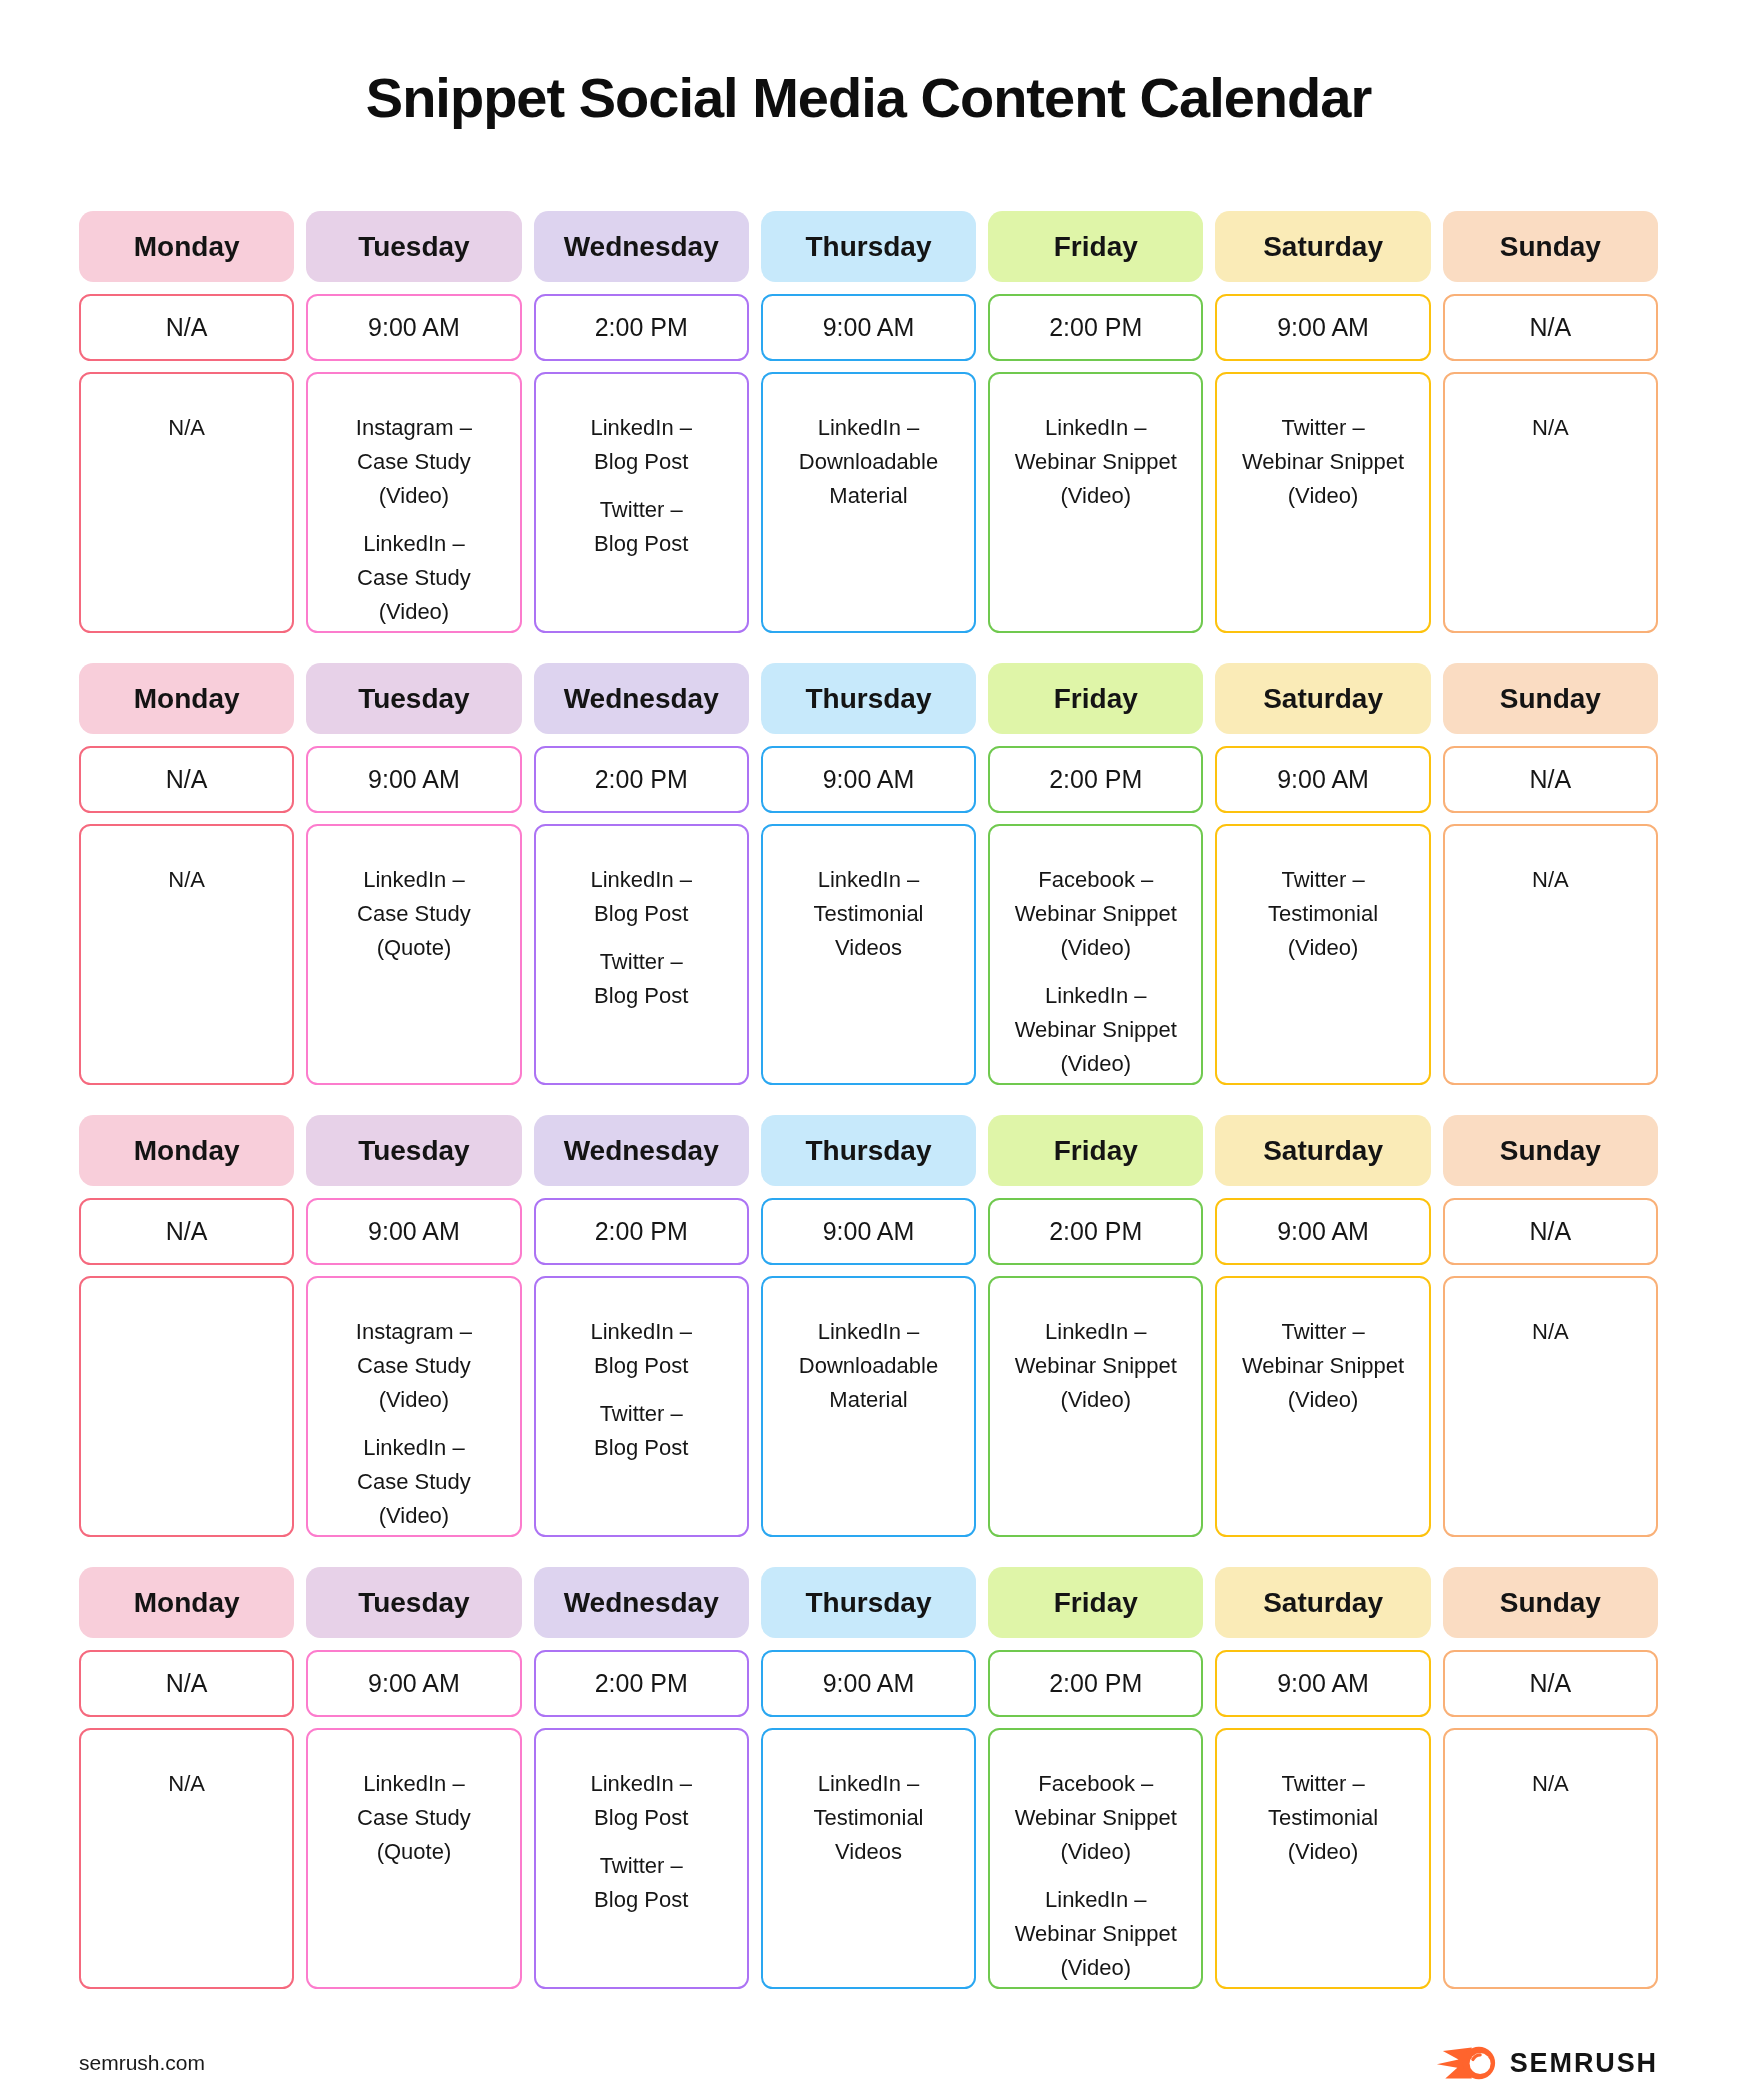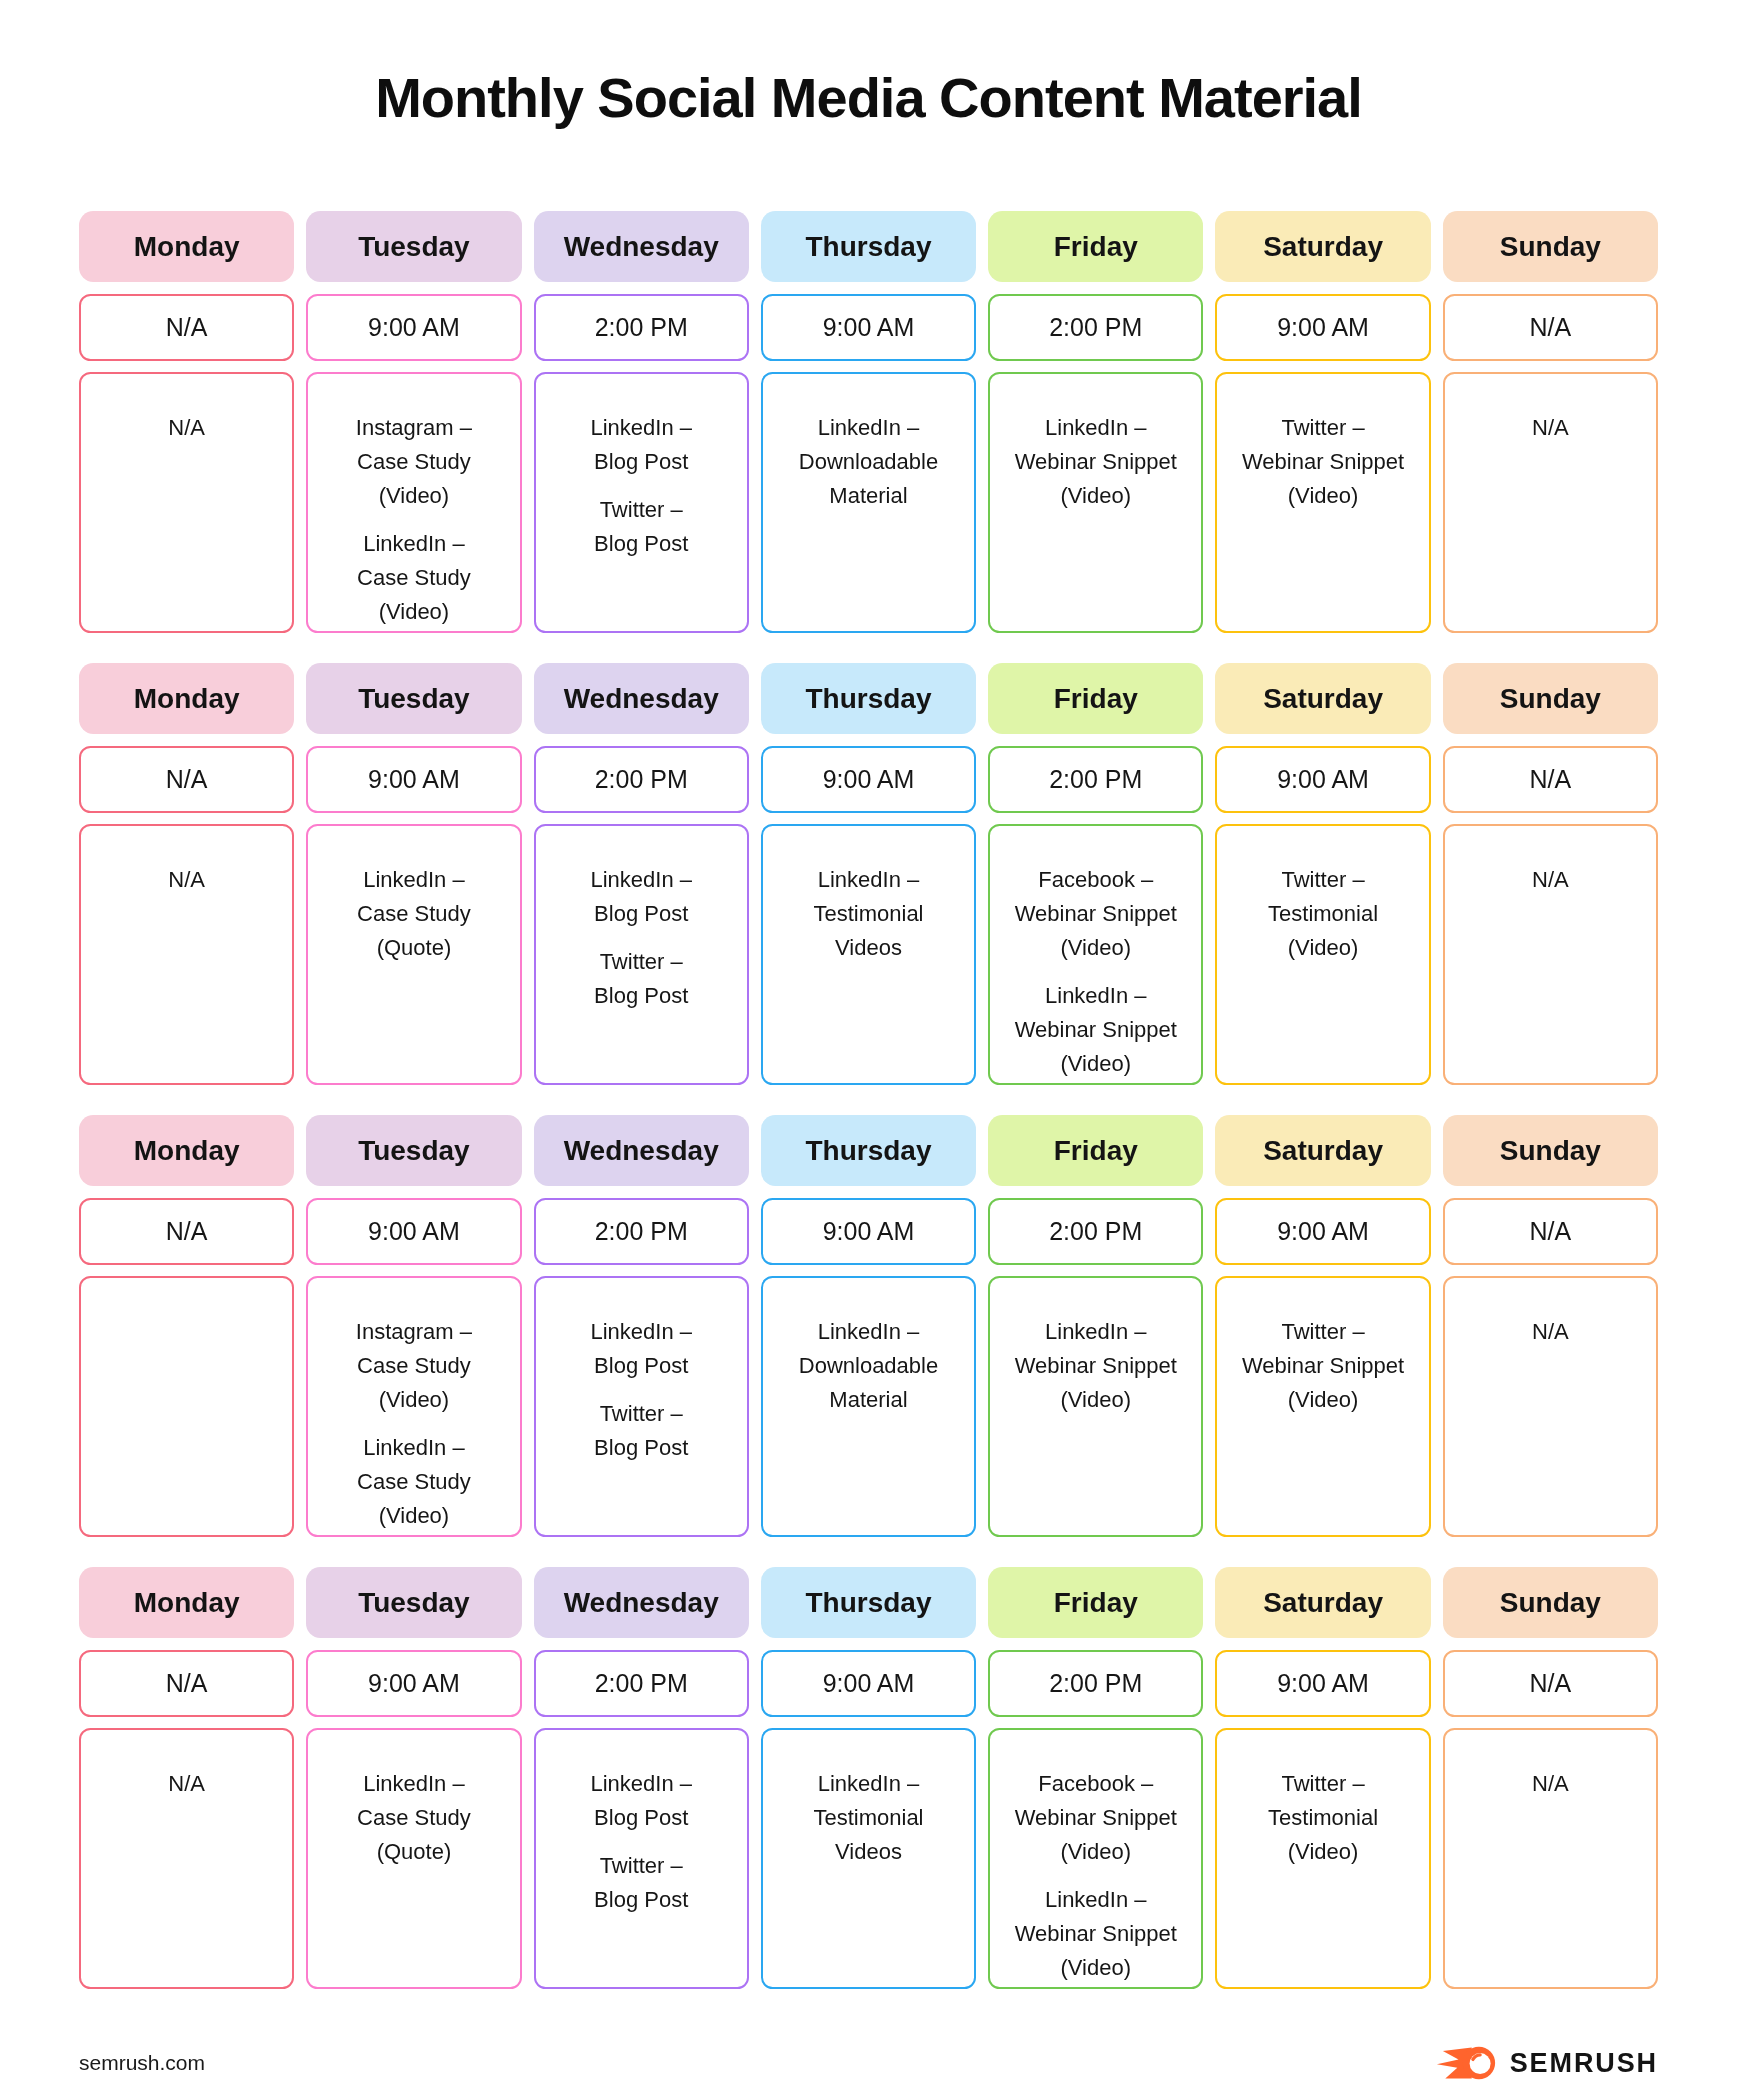--- a/index.html
+++ b/index.html
@@ -81,21 +81,21 @@
   .brandtext {
     font-size: 27px;
     font-weight: 800;
     letter-spacing: 1.9px;
     color: #141414;
   }
 </style>
 </head>
 <body>
 
-<h1 class="page-title">Monthly Social Media Content Material</h1>
+<h1 class="page-title">Snippet Social Media Content Calendar</h1>
 
 <div class="calendar">
 
   <section class="week">
     <div class="hdr col-0" style="--bg: #F8CEDA; --accent: #F5697E;">Monday</div>
     <div class="hdr col-1" style="--bg: #E7D1E8; --accent: #FC7CCD;">Tuesday</div>
     <div class="hdr col-2" style="--bg: #DDD3EF; --accent: #AC73F4;">Wednesday</div>
     <div class="hdr col-3" style="--bg: #C7E9FB; --accent: #2AA7F1;">Thursday</div>
     <div class="hdr col-4" style="--bg: #DFF5A8; --accent: #70C94F;">Friday</div>
     <div class="hdr col-5" style="--bg: #FAEBB7; --accent: #FDC20D;">Saturday</div>

